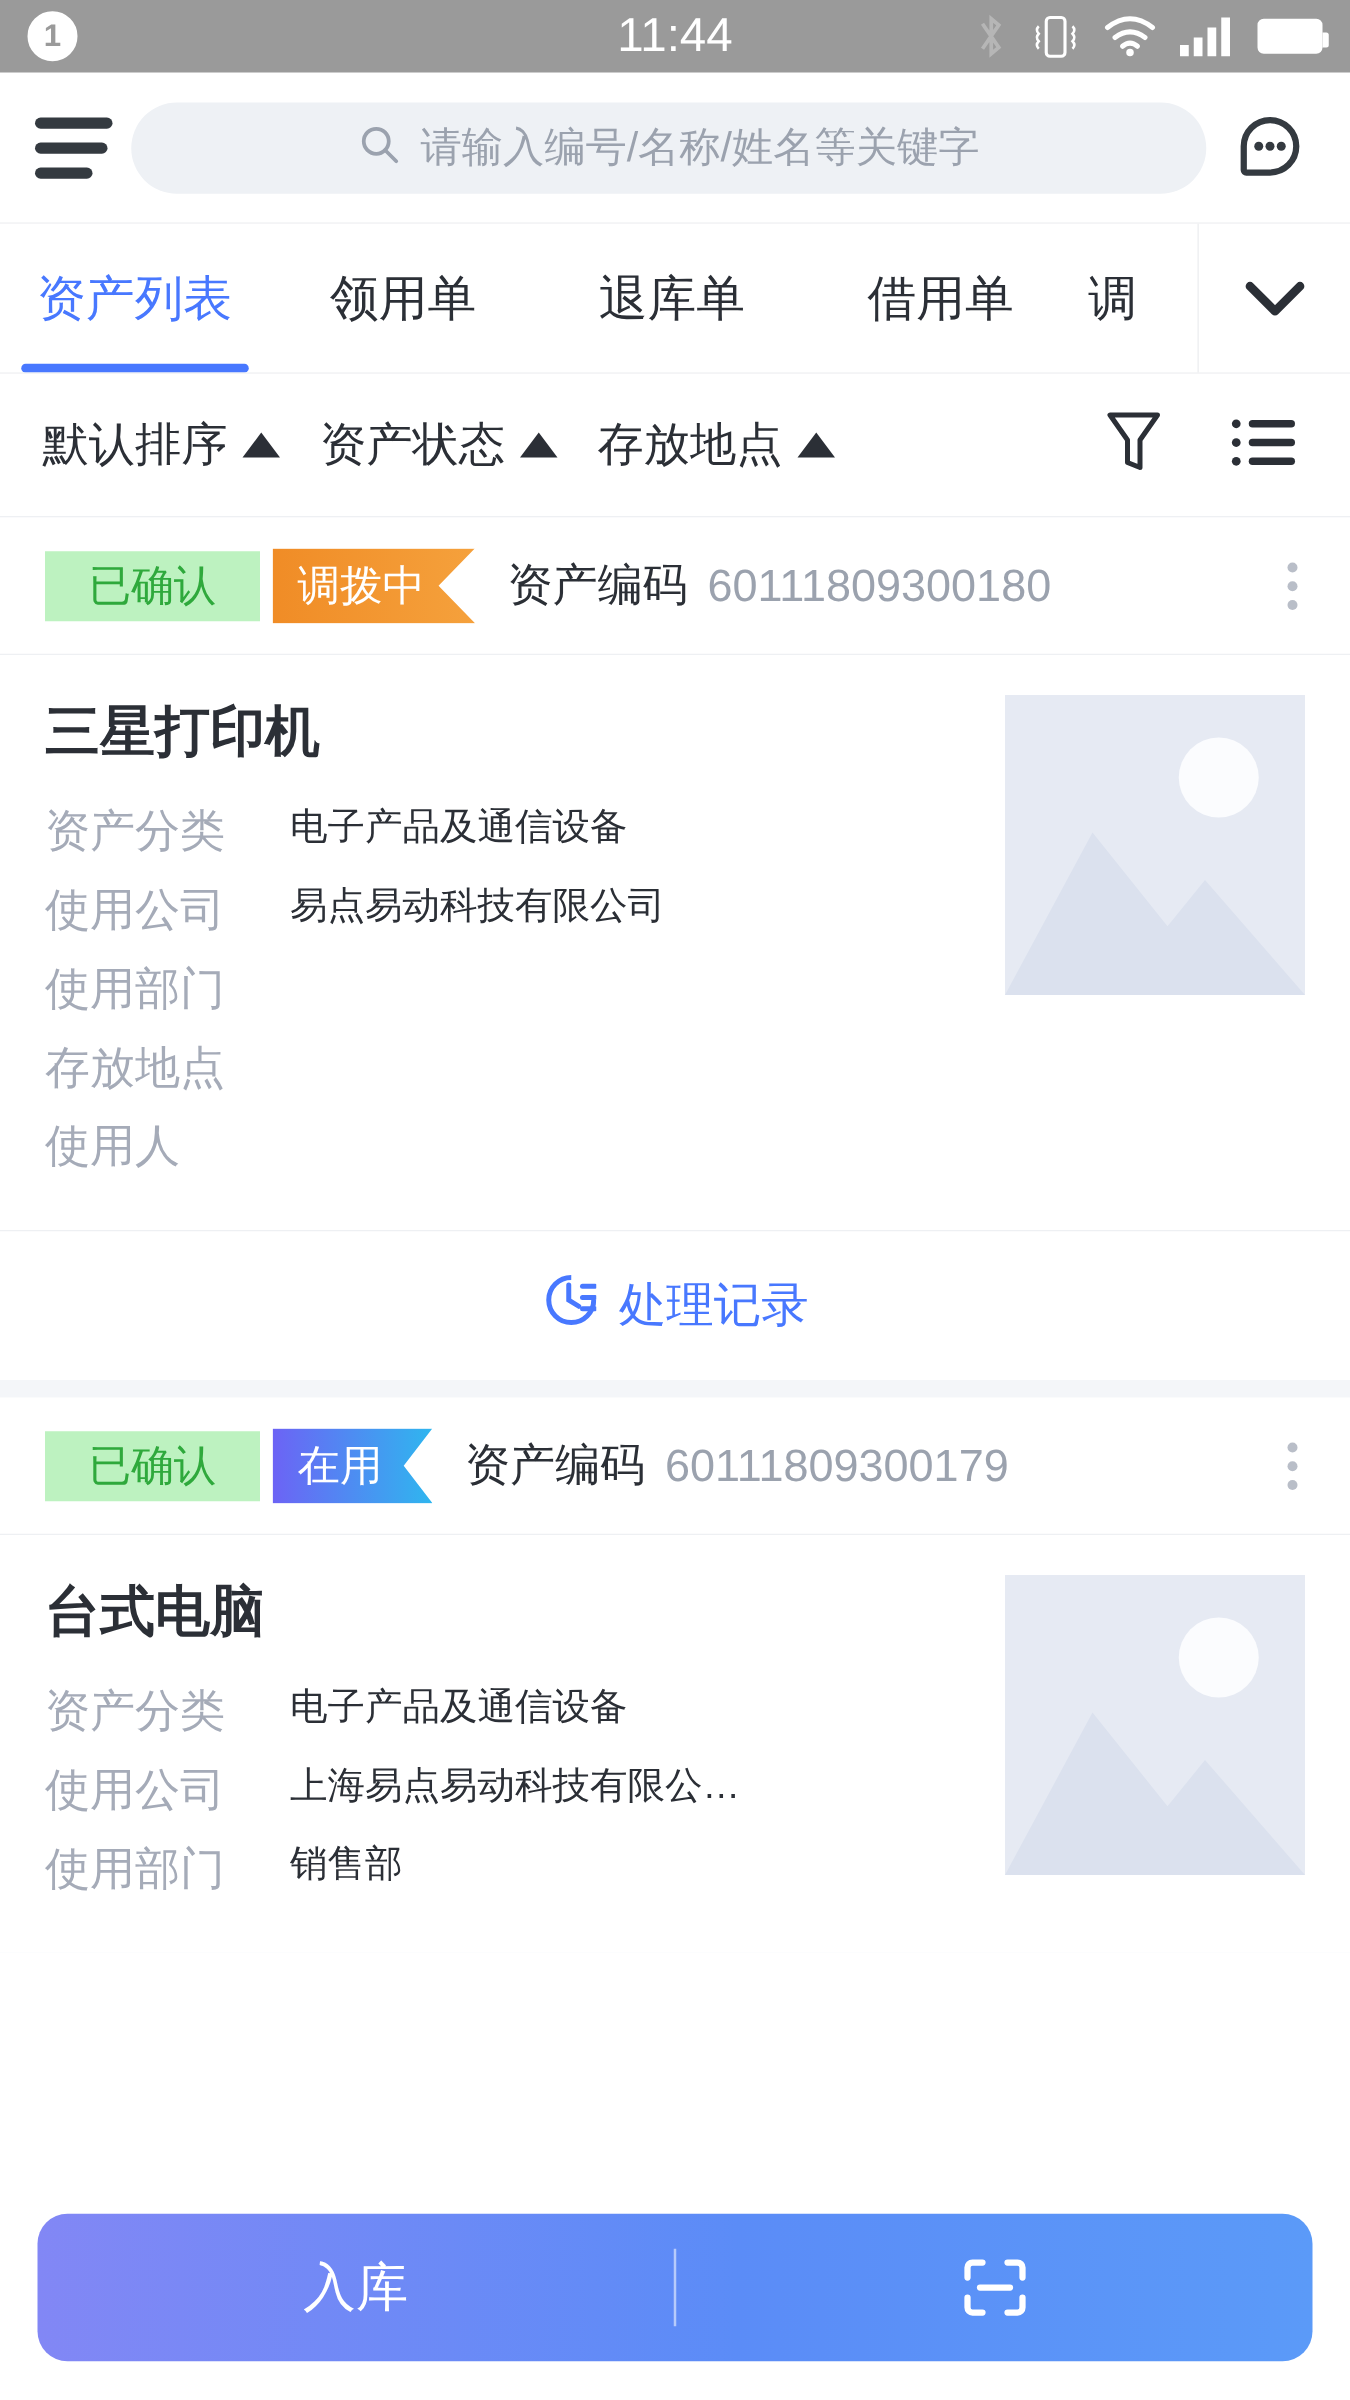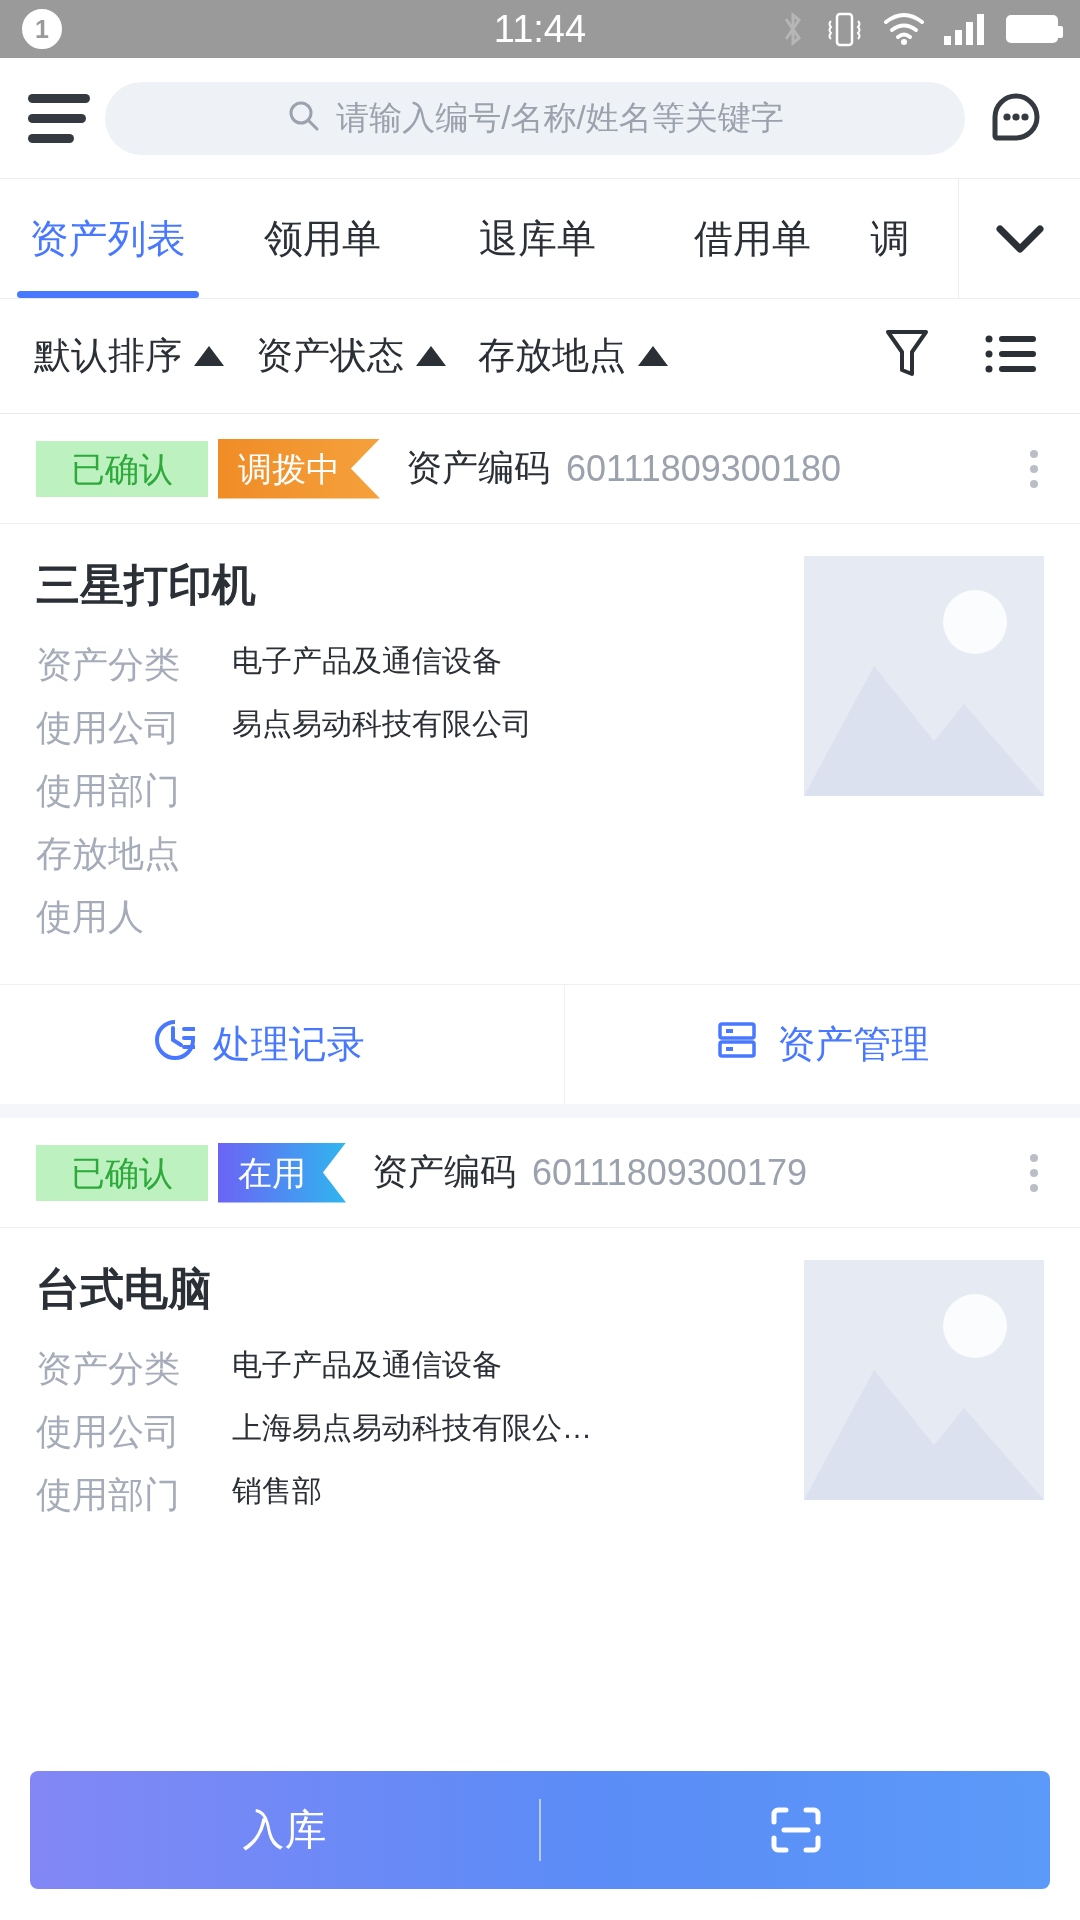--- a/index.html
+++ b/index.html
@@ -136,21 +136,21 @@
   }
   .action + .action { border-left:1px solid #eef0f3; }
   .gap { height:14px; background:#f4f6f9; }
 
   
   .bottombar {
     position:absolute; left:0; bottom:0; width:1080px; height:180px;
     background:#ffffff; display:flex; align-items:center; padding:0 30px;
   }
   .primary-btn {
-    flex:1; height:118px; border-radius:8px;
+    flex:1; height:118px; border-radius:24px;
     background:linear-gradient(90deg,#8287f5 0%,#5b8cf7 55%,#5b9af8 100%);
     display:flex; align-items:center;
   }
   .pb-label {
     flex:1; text-align:center; color:#ffffff; font-size:42px;
   }
   .pb-divider { width:2px; height:62px; background:rgba(255,255,255,.55); }
   .pb-scan { flex:1; display:flex; align-items:center; justify-content:center; }
 </style>
 </head>
@@ -318,31 +318,20 @@
             <svg width="44" height="44" viewBox="0 0 44 44">
               <path d="M24 4 a18 18 0 1 0 18 18" fill="none" stroke="#4878ff" stroke-width="4"></path>
               <path d="M22 10 V22 L30 27" fill="none" stroke="#4878ff" stroke-width="4" stroke-linecap="round"></path>
               <line x1="33" y1="11" x2="43" y2="11" stroke="#4878ff" stroke-width="4" stroke-linecap="round"></line>
               <line x1="33" y1="20" x2="43" y2="20" stroke="#4878ff" stroke-width="4" stroke-linecap="round"></line>
               <line x1="33" y1="29" x2="43" y2="29" stroke="#4878ff" stroke-width="4" stroke-linecap="round"></line>
             </svg>
           </span>
           <span>处理记录</span>
         </div>
-        <div class="action">
-          <span>
-            <svg width="44" height="44" viewBox="0 0 44 44">
-              <rect x="5" y="6" width="34" height="14" rx="2" fill="none" stroke="#4878ff" stroke-width="3.5"></rect>
-              <rect x="5" y="24" width="34" height="14" rx="2" fill="none" stroke="#4878ff" stroke-width="3.5"></rect>
-              <rect x="11" y="11" width="7" height="4" fill="#4878ff"></rect>
-              <rect x="11" y="29" width="7" height="4" fill="#4878ff"></rect>
-            </svg>
-          </span>
-          <span>资产管理</span>
-        </div>
       </div>
     </div>
 
     <div class="gap"></div>
 
     <div class="card">
       <div class="card-head">
         <span class="badge-confirm">已确认</span>
         <span class="ribbon blue">在用</span>
         <span class="code-label">资产编码</span>

